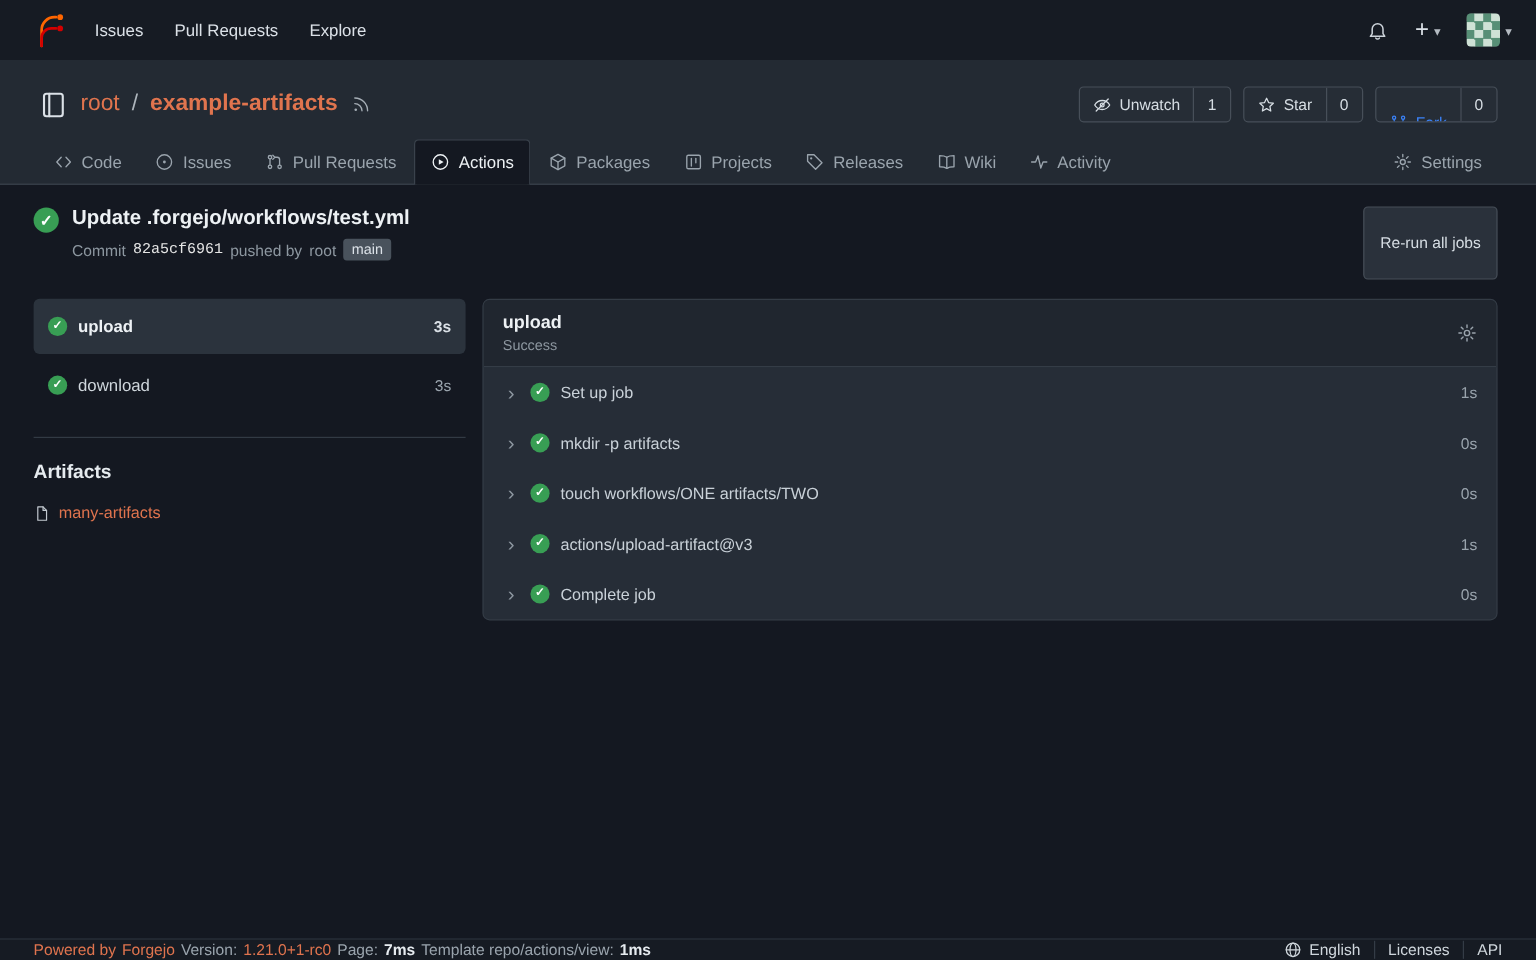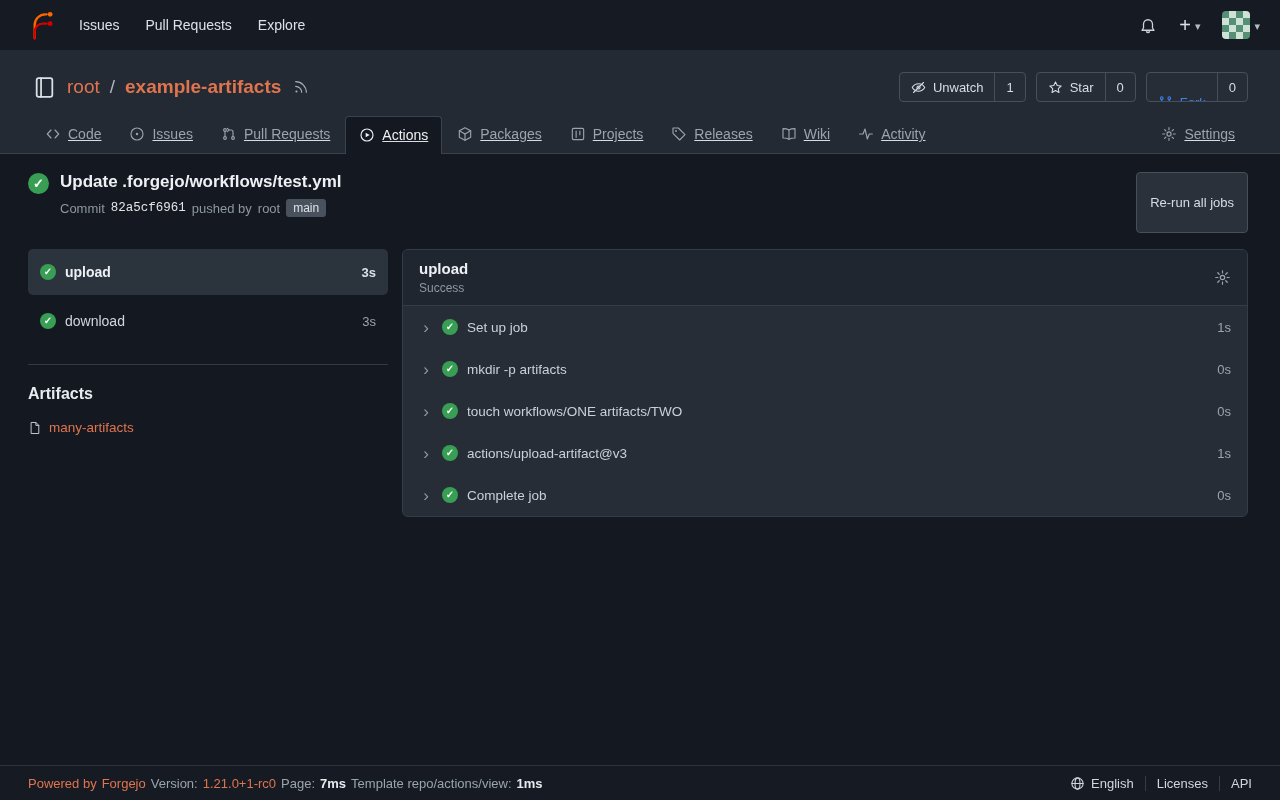--- a/index.html
+++ b/index.html
@@ -33,21 +33,21 @@
   .reponame { font-weight:700; }
   .sep { color:#aeb6bd; font-size:19px; }
   .rss { color:#a6aeb6; margin-left:2px; }
   .repo-actions { margin-left:auto; display:flex; gap:10px; }
   .btn-group { display:flex; align-items:stretch; background:#262d36; border:1px solid #474f59;
     border-radius:4px; overflow:hidden; height:30px; font-size:13px; color:#d6dde3; }
   .btn-main { display:flex; align-items:center; gap:7px; padding:0 11px; }
   .btn-count { display:flex; align-items:center; padding:0 11px; border-left:1px solid #474f59; }
   .dim { color:#3b82f6;margin-top:29px; }
 
-  .tabbar { display:flex; align-items:flex-start; margin-top:6px; gap:2px; position:relative;text-decoration:underline; }
+  .tabbar { display:flex; align-items:center; margin-top:6px; gap:2px; position:relative; }
   .tabbar::after { content:""; position:absolute; left:-32px; right:-32px; bottom:0; height:1px; background:#3a424c; }
   .tab { display:flex; align-items:center; gap:7px; padding:10px 13px 11px; font-size:14px; color:#9aa4ad; }
   .tab svg { width:16px; height:16px; }
   .tab.active { position:relative; z-index:1; background:#141821; border:1px solid #3a424c; border-bottom:none;
     border-radius:4px 4px 0 0; color:#edf1f4; }
   .tab.settings { margin-left:auto; }
 
   
   main { flex:1; padding:18px 32px 0 28px; overflow:hidden; }
   .run-head { display:flex; align-items:flex-start; gap:11px; margin-bottom:16px; }
@@ -79,21 +79,21 @@
   .panel { flex:1; border:1px solid #343c46; border-radius:6px; overflow:hidden; background:#262d37; }
   .panel-head { background:#20262f; padding:10px 16px; display:flex; align-items:center; border-bottom:1px solid #343c46; }
   .pt { font-size:15px; font-weight:700; color:#edf1f4; }
   .ps { font-size:12px; color:#8d97a0; margin-top:4px; }
   .gear { margin-left:auto; color:#9aa4ad; cursor:pointer; }
   .step { display:flex; align-items:center; gap:9px; height:42px; padding:0 16px; font-size:13.5px; color:#c9d1d8; cursor:pointer; }
   .chev { width:14px; text-align:center; flex:none; }
   .chev::before { content:"›"; font-size:17px; color:#8d97a0; line-height:1; }
 
   
-  footer { flex:none; height:35px; background:#161b23; border-top:1px solid #2c333d; display:flex;
+  footer { flex:none; height:18px; background:#161b23; border-top:1px solid #2c333d; display:flex;
     align-items:center; justify-content:space-between; padding:0 28px; font-size:13px; color:#9aa4ad; }
   .f-left { display:flex; align-items:center; gap:5px; white-space:nowrap; }
   .f-left a { color:#e0744e; }
   .f-strong { color:#e6ebef; font-weight:700; }
   .f-right { display:flex; align-items:center; }
   .f-item { display:flex; align-items:center; gap:6px; color:#cfd6dc; padding:0 11px; }
   .f-item + .f-item { border-left:1px solid #343c46; }
   .f-item:last-child { padding-right:0; }
 </style>
 </head>

